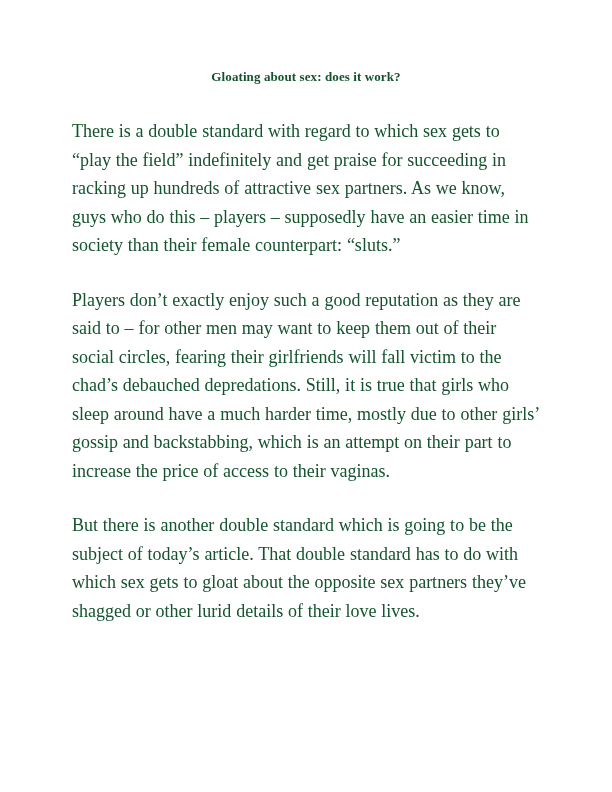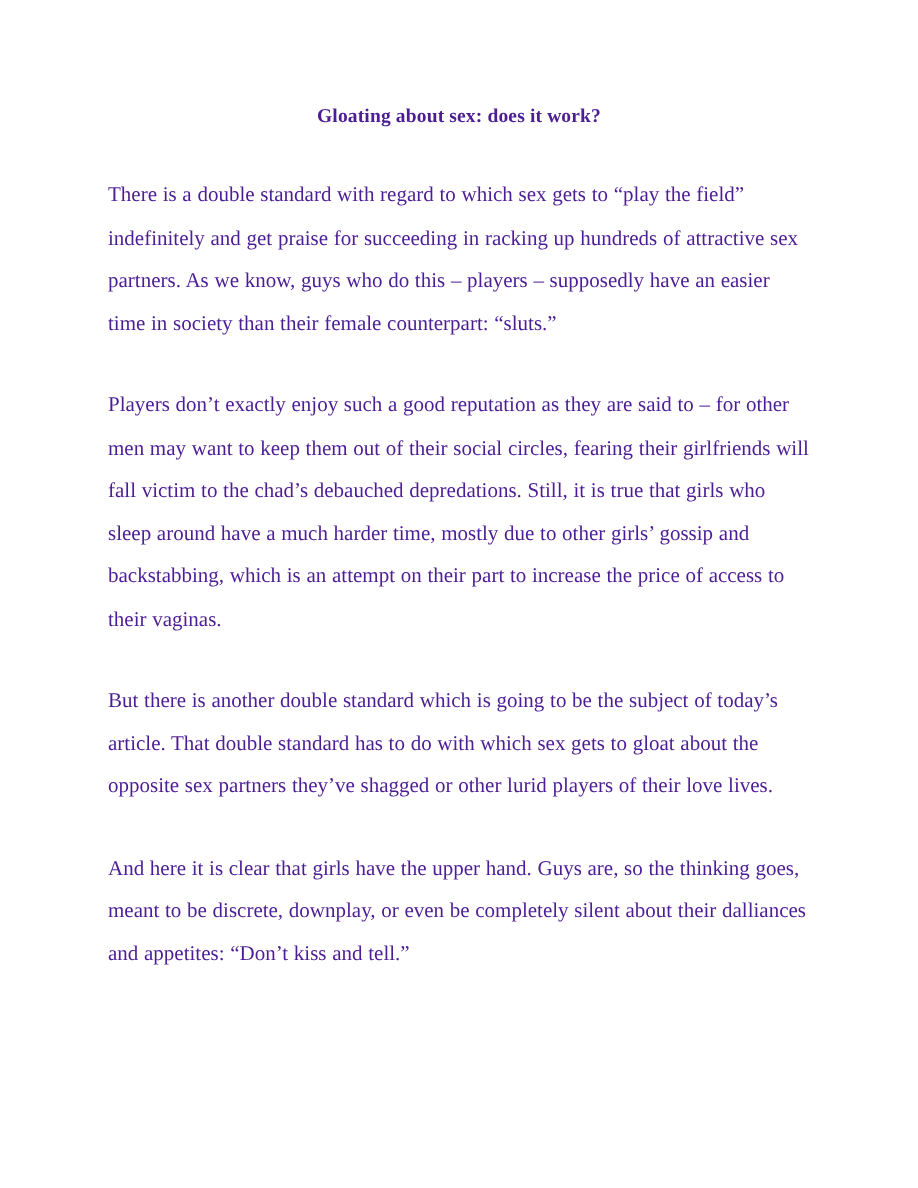--- a/index.html
+++ b/index.html
@@ -12,49 +12,48 @@
       width: 612px;
       height: 792px;
       overflow: hidden;
     }
     .page {
       width: 612px;
       height: 792px;
       background: #ffffff;
       padding: 62px 72px 60px 72px;
       font-family: "Liberation Serif", serif;
-      color: #4c1d95;
+      color: #14532d;
     }
     .doc-title {
       font-size: 13px;
       font-weight: bold;
       text-align: center;
       line-height: 29px;
       margin: 0 0 26px 0;
       letter-spacing: 0.1px;
     }
     .doc-paragraph {
-      font-size: 14px;
+      font-size: 18px;
       font-weight: normal;
       line-height: 28.5px;
       text-align: left;
       margin: 0 0 26px 0;
       word-spacing: 0.3px;
     }
     .doc-paragraph:last-child {
       margin-bottom: 0;
     }
   </style>
 </head>
 <body>
 
 <div class="page">
   <h1 class="doc-title">Gloating about sex: does it work?</h1>
 
   <p class="doc-paragraph">There is a double standard with regard to which sex gets to “play the field” indefinitely and get praise for succeeding in racking up hundreds of attractive sex partners. As we know, guys who do this – players – supposedly have an easier time in society than their female counterpart: “sluts.”</p>
 
   <p class="doc-paragraph">Players don’t exactly enjoy such a good reputation as they are said to – for other men may want to keep them out of their social circles, fearing their girlfriends will fall victim to the chad’s debauched depredations. Still, it is true that girls who sleep around have a much harder time, mostly due to other girls’ gossip and backstabbing, which is an attempt on their part to increase the price of access to their vaginas.</p>
 
-  <p class="doc-paragraph">But there is another double standard which is going to be the subject of today’s article. That double standard has to do with which sex gets to gloat about the opposite sex partners they’ve shagged or other lurid players of their love lives.</p>
+  <p class="doc-paragraph">But there is another double standard which is going to be the subject of today’s article. That double standard has to do with which sex gets to gloat about the opposite sex partners they’ve shagged or other lurid details of their love lives.</p>
 
-  <p class="doc-paragraph">And here it is clear that girls have the upper hand. Guys are, so the thinking goes, meant to be discrete, downplay, or even be completely silent about their dalliances and appetites: “Don’t kiss and tell.”</p>
 
 </div>
 
 </body></html>

